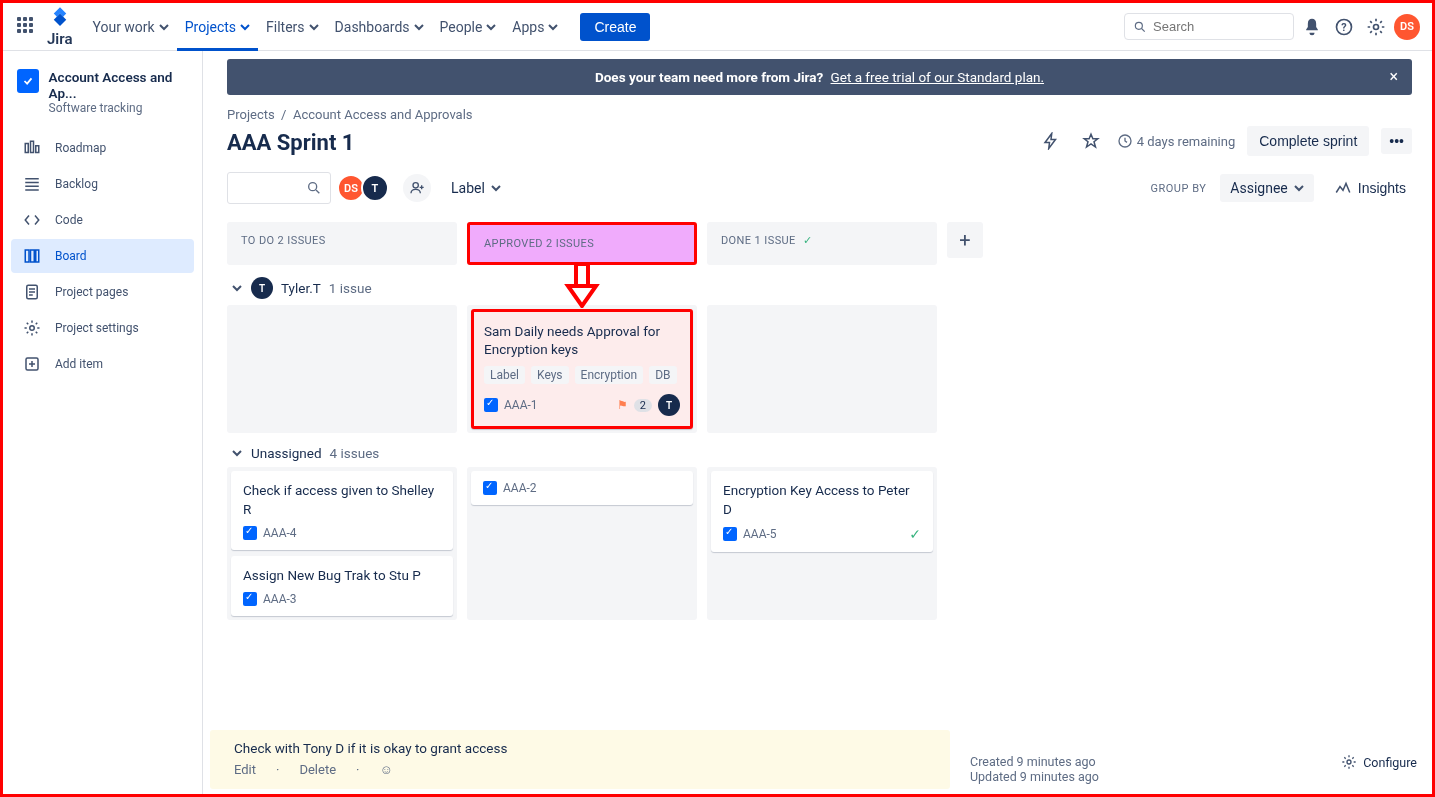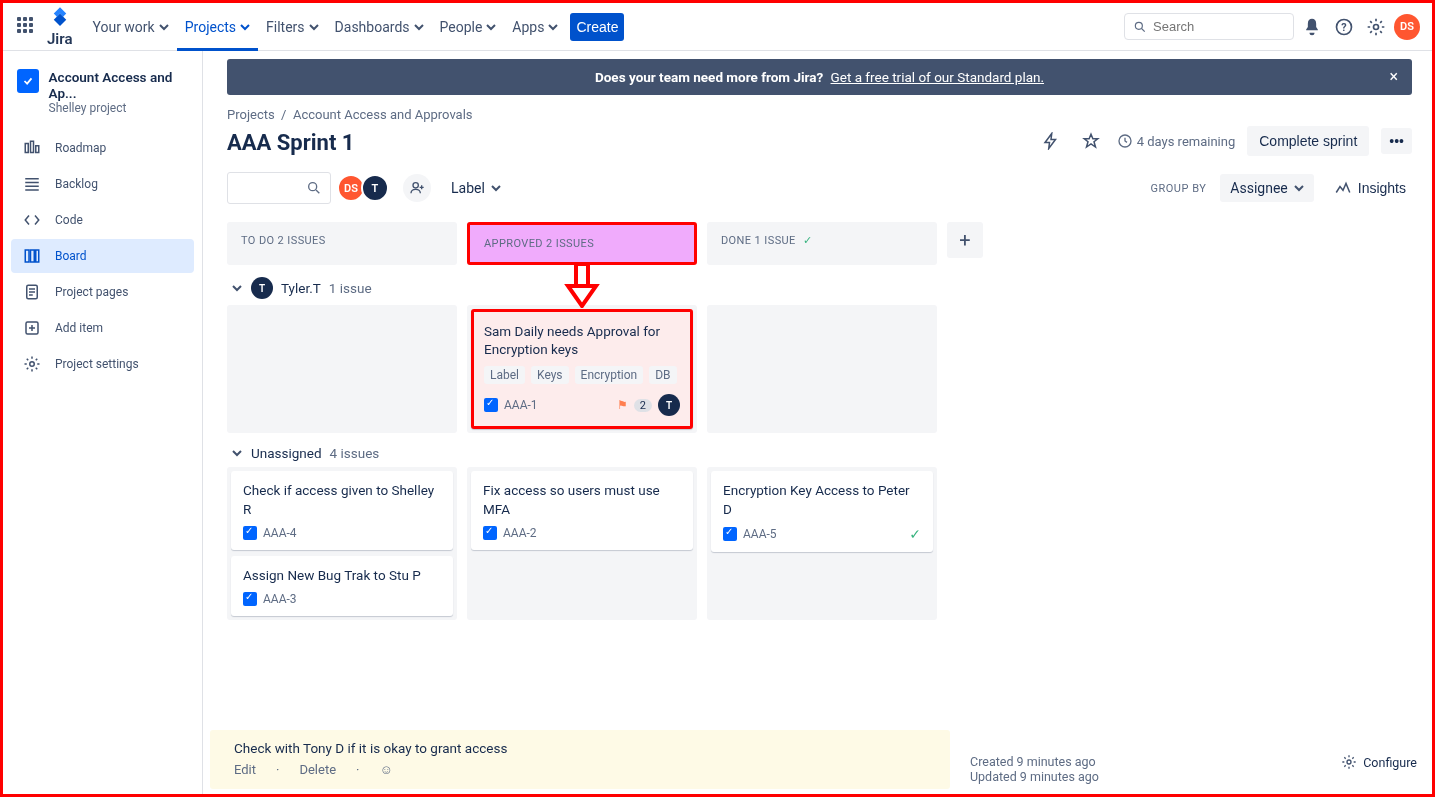--- a/index.html
+++ b/index.html
@@ -36,21 +36,21 @@
   }
   .apps-grid{width:24px;height:24px;display:grid;grid-template:repeat(3,4px)/repeat(3,4px);gap:2px;padding:2px;cursor:pointer;}
   .apps-grid span{background:#42526e;border-radius:1px;}
   .logo{display:flex;align-items:center;gap:4px;color:#253858;font-weight:600;font-size:15px;margin:0 8px 0 4px;flex-direction:column;}
   .logo svg{width:20px;height:20px;}
   .nav-item{
     padding:4px 8px;color:#42526e;display:flex;align-items:center;gap:4px;cursor:pointer;font-size:14px;height:48px;
   }
   .nav-item.active{color:var(--jira-blue);box-shadow:inset 0 -3px 0 var(--jira-blue);}
   .chev{width:10px;height:10px;}
-  .btn-create{background:var(--jira-blue);color:#fff;border:none;border-radius:3px;padding:6px 6px;font-weight:500;font-size:14px;cursor:pointer;}
+  .btn-create{background:var(--jira-blue);color:#fff;border:none;border-radius:3px;padding:6px 14px;font-weight:500;font-size:14px;margin-left:10px;cursor:pointer;}
   .topnav-spacer{flex:1;}
   .search{
     display:flex;align-items:center;border:1px solid var(--border);border-radius:4px;padding:4px 8px;width:170px;color:var(--text-subtle);
   }
   .search input{border:none;outline:none;font-size:13px;width:100%;color:var(--text-subtle);}
   .search svg{width:16px;height:16px;margin-right:4px;}
   .topnav-icon{width:28px;height:28px;display:flex;align-items:center;justify-content:center;color:#42526e;cursor:pointer;}
   .topnav-icon svg{width:20px;height:20px;}
   .avatar{width:26px;height:26px;border-radius:50%;background:#ff5630;color:#fff;font-size:11px;font-weight:600;display:flex;align-items:center;justify-content:center;}
   .avatar.navy{background:#172b4d;}
@@ -241,21 +241,21 @@
   <div class="sidebar">
     <div class="proj-head">
       <div class="proj-icon">
           <svg viewBox="0 0 16 16">
             <rect width="16" height="16" rx="2" fill="#0065ff"></rect>
             <path d="M4 8l3 3 5-6" stroke="#fff" stroke-width="2" fill="none"></path>
           </svg>
         </div>
       <div>
         <div class="proj-name">Account Access and Ap...</div>
-        <div class="proj-type">Shelley project</div>
+        <div class="proj-type">Software tracking</div>
       </div>
     </div>
     <div id="side-items">
         <div class="side-item">
           <svg viewBox="0 0 24 24">
             <path d="M3 6h4v12H3zM10 3h4v15h-4zM17 9h4v9h-4z" fill="none" stroke="currentColor" stroke-width="2"></path>
           </svg>
           <span>Roadmap</span>
         </div>
         <div class="side-item">
@@ -280,31 +280,31 @@
         </div>
         <div class="side-item">
           <svg viewBox="0 0 24 24">
             <rect x="5" y="3" width="14" height="18" rx="2" fill="none" stroke="currentColor" stroke-width="2"></rect>
             <path d="M8 8h8M8 12h8M8 16h5" stroke="currentColor" stroke-width="2"></path>
           </svg>
           <span>Project pages</span>
         </div>
         <div class="side-item">
           <svg viewBox="0 0 24 24">
+            <circle cx="12" cy="12" r="3" fill="none" stroke="currentColor" stroke-width="2"></circle>
+            <path fill="none" stroke="currentColor" stroke-width="2" d="M12 2v3M12 19v3M2 12h3M19 12h3M5 5l2 2M17 17l2 2M19 5l-2 2M7 17l-2 2"></path>
+          </svg>
+          <span>Project settings</span>
+        </div>
+        <div class="side-item">
+          <svg viewBox="0 0 24 24">
             <rect x="4" y="4" width="16" height="16" rx="2" fill="none" stroke="currentColor" stroke-width="2"></rect>
             <path d="M12 8v8M8 12h8" stroke="currentColor" stroke-width="2"></path>
           </svg>
           <span>Add item</span>
-        </div>
-        <div class="side-item">
-          <svg viewBox="0 0 24 24">
-            <circle cx="12" cy="12" r="3" fill="none" stroke="currentColor" stroke-width="2"></circle>
-            <path fill="none" stroke="currentColor" stroke-width="2" d="M12 2v3M12 19v3M2 12h3M19 12h3M5 5l2 2M17 17l2 2M19 5l-2 2M7 17l-2 2"></path>
-          </svg>
-          <span>Project settings</span>
         </div>
       </div>
   </div>
 
   <div class="main">
     <div class="banner">
       <span><b>Does your team need more from Jira?</b> <a href="#">Get a free trial of our Standard plan.</a></span>
       <span class="banner-close">×</span>
     </div>
     <div class="crumbs">
@@ -447,21 +447,20 @@
                   <div class="card-title">Assign New Bug Trak to Stu P</div>
                   <div class="card-foot">
                     <span class="task-icon"></span>
                     <span class="key">AAA-3</span>
                     <span class="spacer"></span>
                   </div>
                 </div>
               </div>
               <div class="stack">
                 <div class="card">
-                  <div class="card-title">Fix access so users must use MFA</div>
                   <div class="card-foot">
                     <span class="task-icon"></span>
                     <span class="key">AAA-2</span>
                     <span class="spacer"></span>
                   </div>
                 </div>
               </div>
               <div class="stack">
                 <div class="card">
                   <div class="card-title">Encryption Key Access to Peter D</div>

